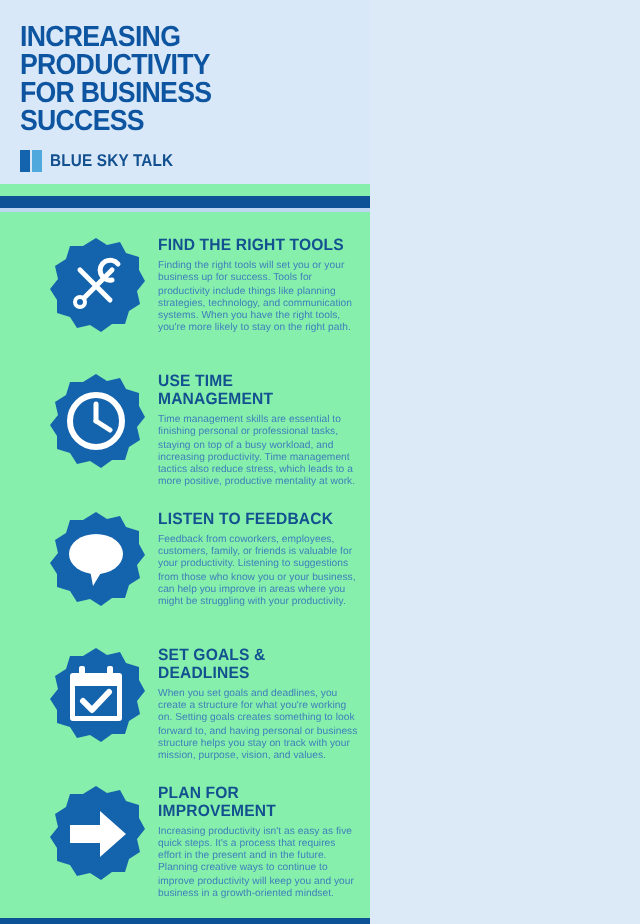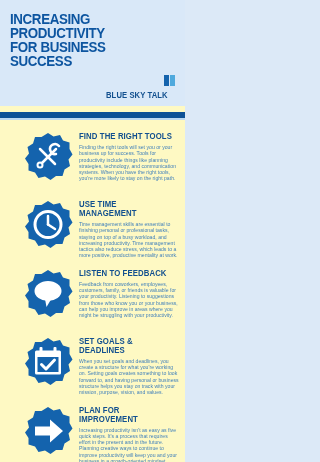--- a/index.html
+++ b/index.html
@@ -2,37 +2,37 @@
 <html><head>
 <meta charset="utf-8">
 <style>
   html,body{margin:0;padding:0;}
   body{
     width:185px;height:462px;overflow:hidden;
     background:#dce9f7;
     font-family:"Liberation Sans", sans-serif;
     -webkit-font-smoothing:antialiased;
   }
-  .page{position:relative;width:185px;height:462px;background:#fef9c3;}
+  .page{position:relative;width:185px;height:462px;background:#86efac;}
 
   
   .header{padding:12px 10px 6px 10px;background:#d9e8f8;}
   .title{
     color:#0d55a0;
     font-family:"Liberation Sans", sans-serif;
     font-weight:bold;
     font-size:14.5px;
     line-height:14px;
     letter-spacing:-0.4px;
     transform:scaleX(0.92);
     transform-origin:left center;
     margin:0 0 7px 0;
   }
   .title .l2{display:block;}
-  .brandrow{display:flex;align-items:flex-end;gap:4px;flex-direction:column;}
+  .brandrow{display:flex;align-items:flex-start;gap:4px;}
   .brandmark{display:flex;gap:1px;}
   .brandmark i{display:block;width:5px;height:11px;}
   .brandmark i.d{background:#1463ad;}
   .brandmark i.l{background:#4fa9dd;}
   .brandname{
     color:#12508f;font-weight:bold;font-size:8.5px;letter-spacing:0.1px;
     transform:scaleX(0.9);transform-origin:left center;white-space:nowrap;
   }
   .divider{height:6px;background:#0d5196;margin-top:6px;}
   .divider2{height:2px;background:#bcd8f0;}

